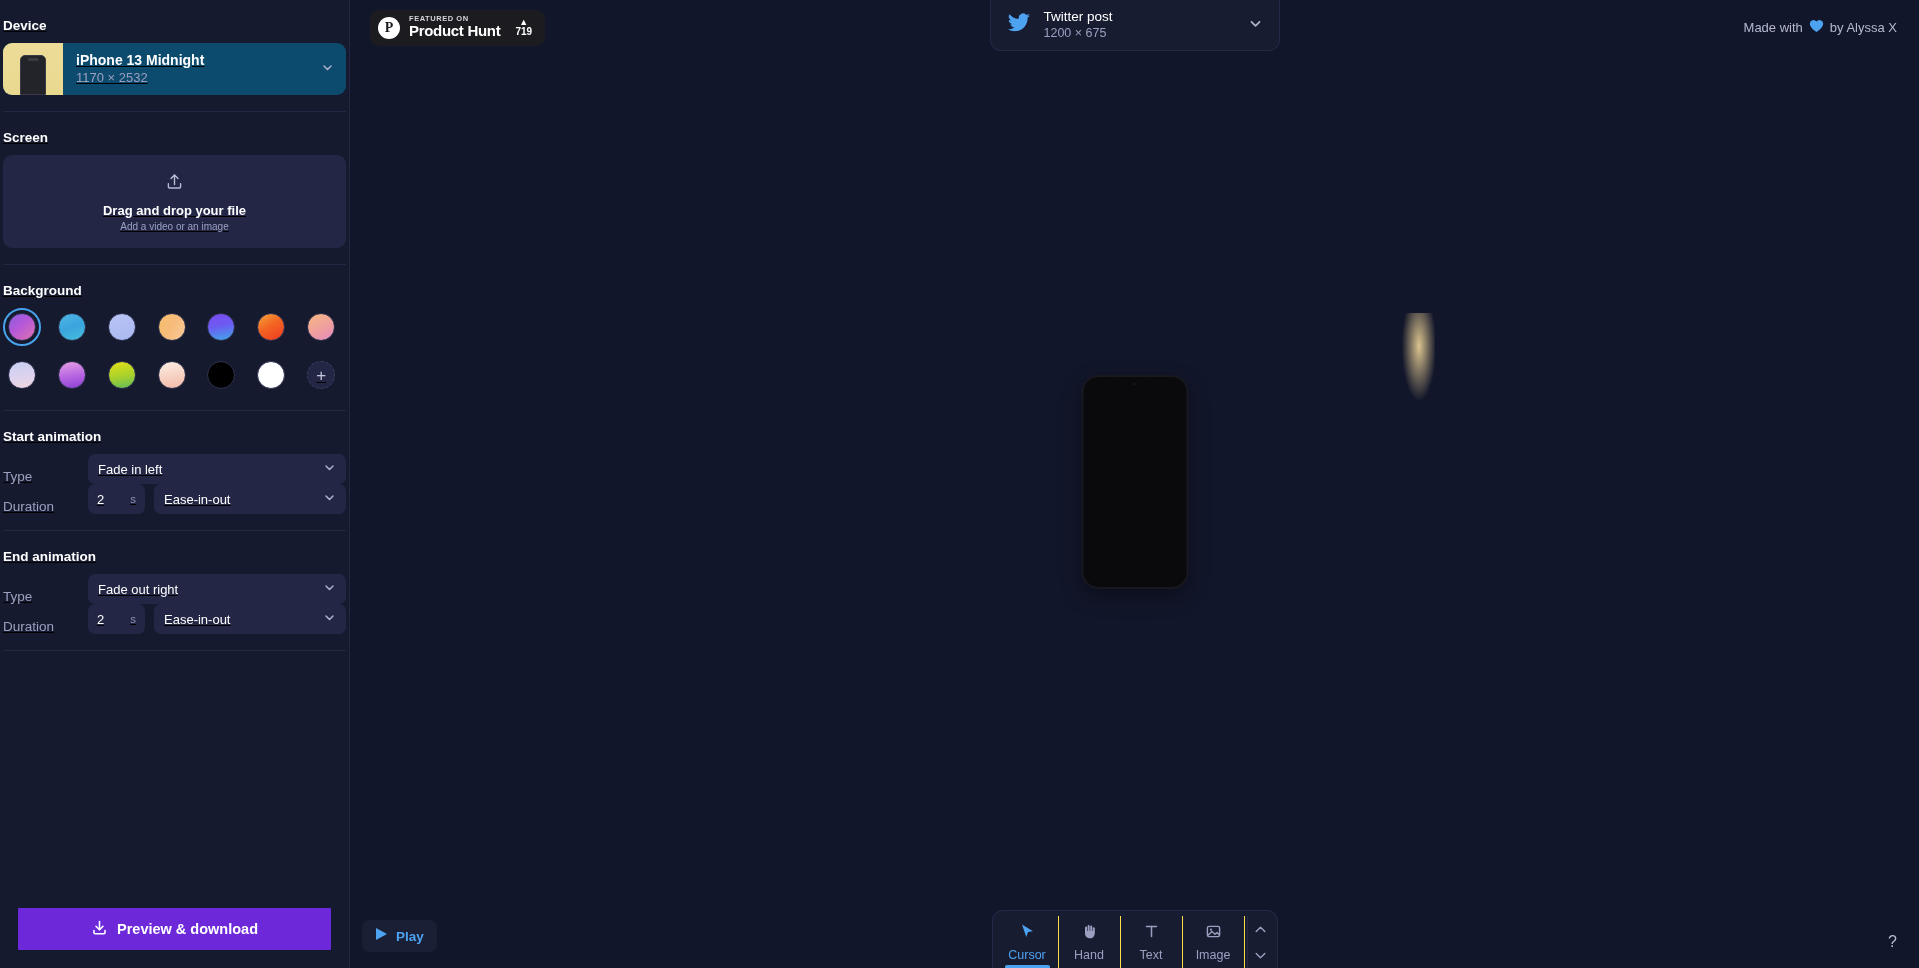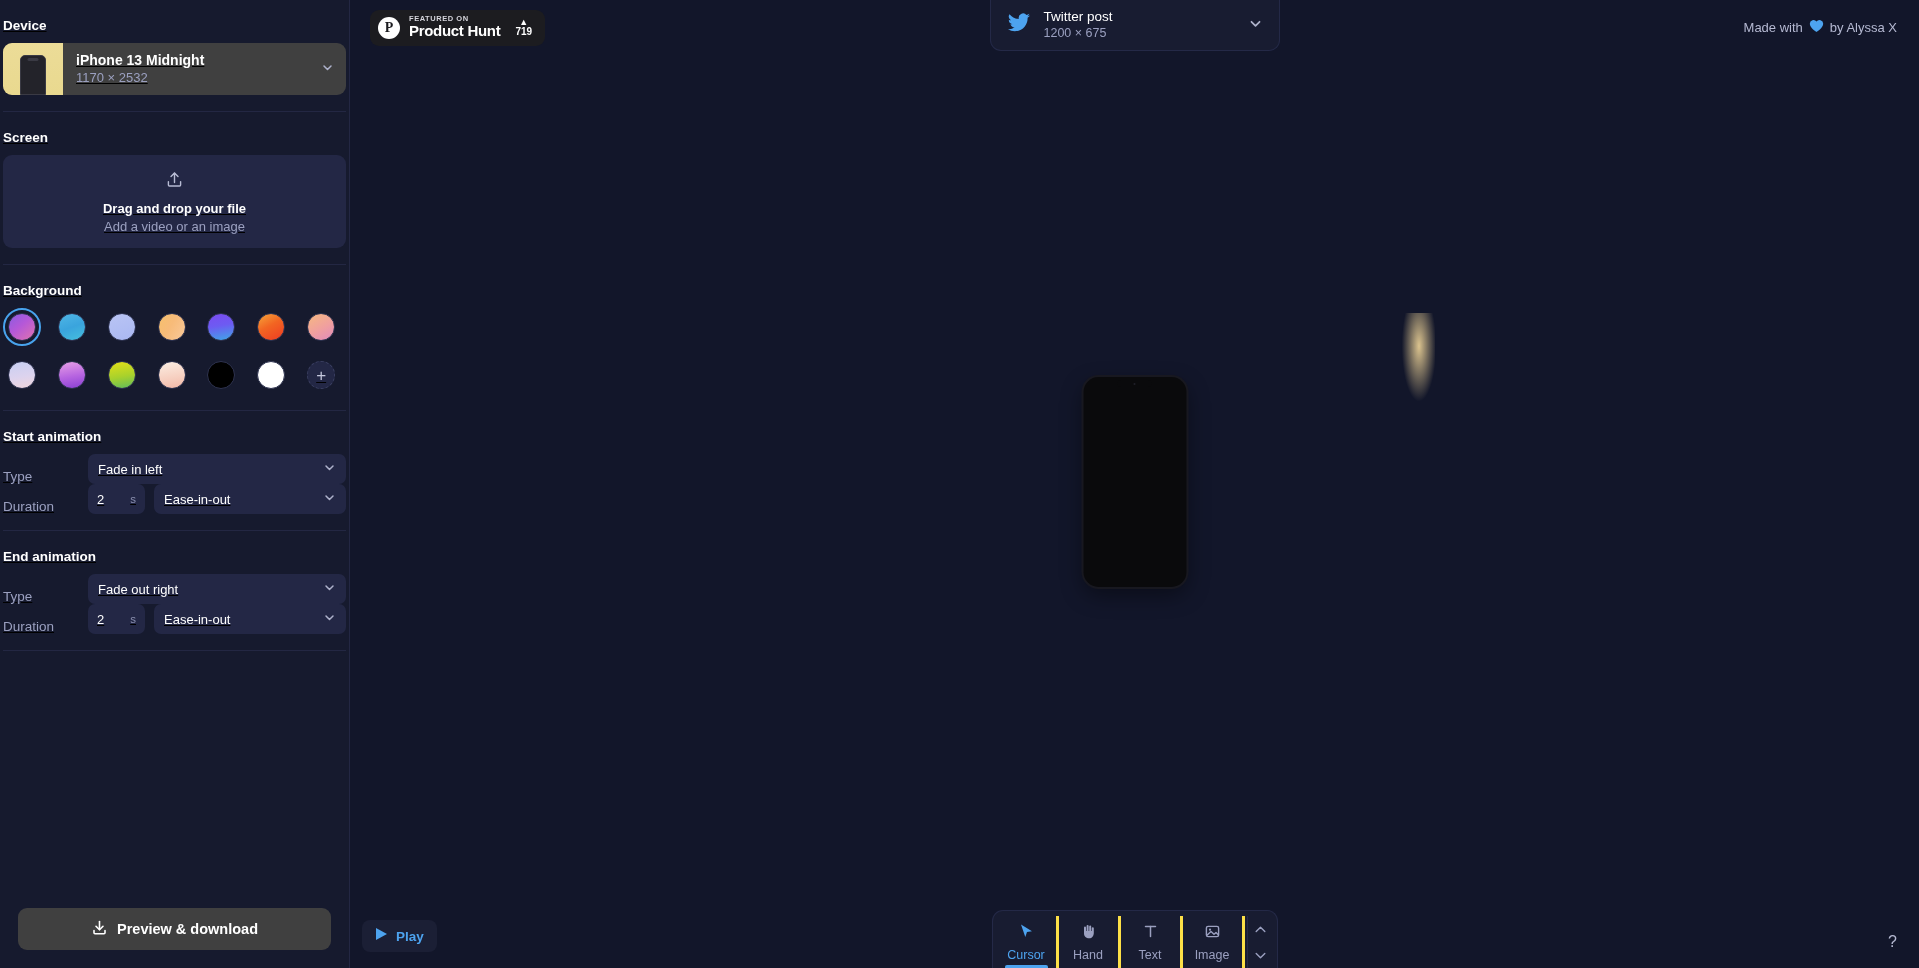--- a/index.html
+++ b/index.html
@@ -48,21 +48,21 @@
 
   .section-title {
     color: #ffffff; font-size: 13.5px; font-weight: bold;
     margin: 18px 0 10px 0;
   }
   .divider { height: 1px; background: #232743; margin: 16px 0 0 0; }
 
   
   .device-row {
     display: flex; align-items: center;
-    background: #404040; border-radius: 9px;
+    background: #0c4a6e; border-radius: 9px;
     height: 52px; overflow: hidden;
     cursor: pointer;
   }
   .device-thumb {
     width: 60px; height: 52px; flex: 0 0 60px;
     background: linear-gradient(180deg,#ecdc98,#e9d98f);
     display:flex; align-items:flex-end; justify-content:center;
     position: relative; overflow: hidden;
   }
   .device-thumb .mini-phone {
@@ -83,21 +83,21 @@
 
   
   .dropzone {
     background: #232745; border-radius: 9px;
     height: 93px;
     display: flex; flex-direction: column;
     align-items: center; justify-content: center;
     cursor: pointer;
   }
   .dz-title { color: #fff; font-size: 13px; font-weight: bold; margin-top: 8px;}
-  .dz-sub { color: #9ba0c0; font-size: 13px; margin-top: 3px;}
+  .dz-sub { color: #9ba0c0; font-size: 10px; margin-top: 3px;}
 
   
   .swatches { display: grid; grid-template-columns: repeat(7,1fr); gap: 10px 6px; margin-top: 4px;}
   .sw-wrap { width: 38px; height: 38px; display:flex;align-items:center;justify-content:center; }
   .sw {
     width: 28px; height: 28px; border-radius: 50%;
     border: 1.5px solid #2e3350;
     cursor: pointer;
   }
   .sw-wrap.selected {
@@ -128,22 +128,22 @@
   }
   .num-input .val { color: #fff; font-size: 13px; }
   .num-input .unit { color: #8b90b0; font-size: 11.5px; margin-left: auto; }
   .select-ease { flex: 1 1 auto; }
 
   .sb-footer {
     flex: 0 0 auto; padding: 14px 18px 18px 18px;
   }
   .primary-btn {
     width: 100%; height: 42px; border: none;
-    background: #404040; color: #fff;
-    border-radius: 9px;
+    background: #6d28d9; color: #fff;
+    border-radius: 1px;
     font-size: 14.5px; font-weight: bold;
     display: flex; align-items: center; justify-content: center;
     gap: 9px; cursor: pointer;
     font-family: "Liberation Sans", sans-serif;
   }
 
   
   .main {
     flex: 1 1 auto; position: relative;
     background: #12162a; height: 968px; overflow: hidden;
@@ -246,21 +246,21 @@
     border: 1px solid #242947; border-bottom: none;
     border-radius: 11px 11px 0 0;
     display: flex; align-items: stretch;
     padding: 5px 4px 0 4px;
   }
   .tool {
     width: 62px;
     display: flex; flex-direction: column;
     align-items: center; justify-content: center; gap: 4px;
     cursor: pointer; position: relative;
-    border-right: 3px solid #fde047;
+    border-right: 1px solid #fde047;
   }
   .tool:last-of-type { border-right: none; }
   .tool-label { font-size: 12.5px; color: #9ba0c0; }
   .tool.active .tool-label { color: #4da3ef; }
   .tool.active::after {
     content:""; position:absolute; bottom:0; left:8px; right:8px;
     height:3px; background:#4da3ef; border-radius:2px 2px 0 0;
   }
   .tool-steppers {
     width: 26px; display:flex; flex-direction:column;

